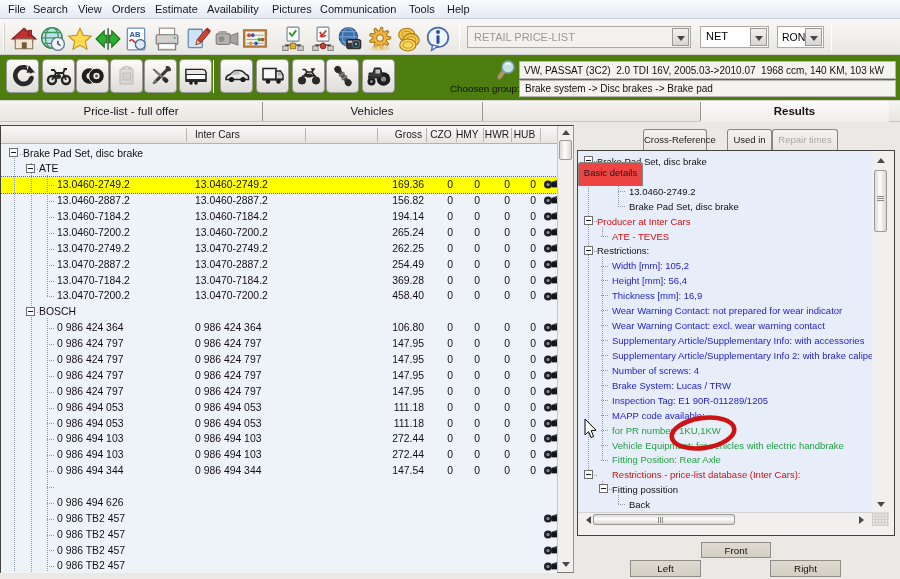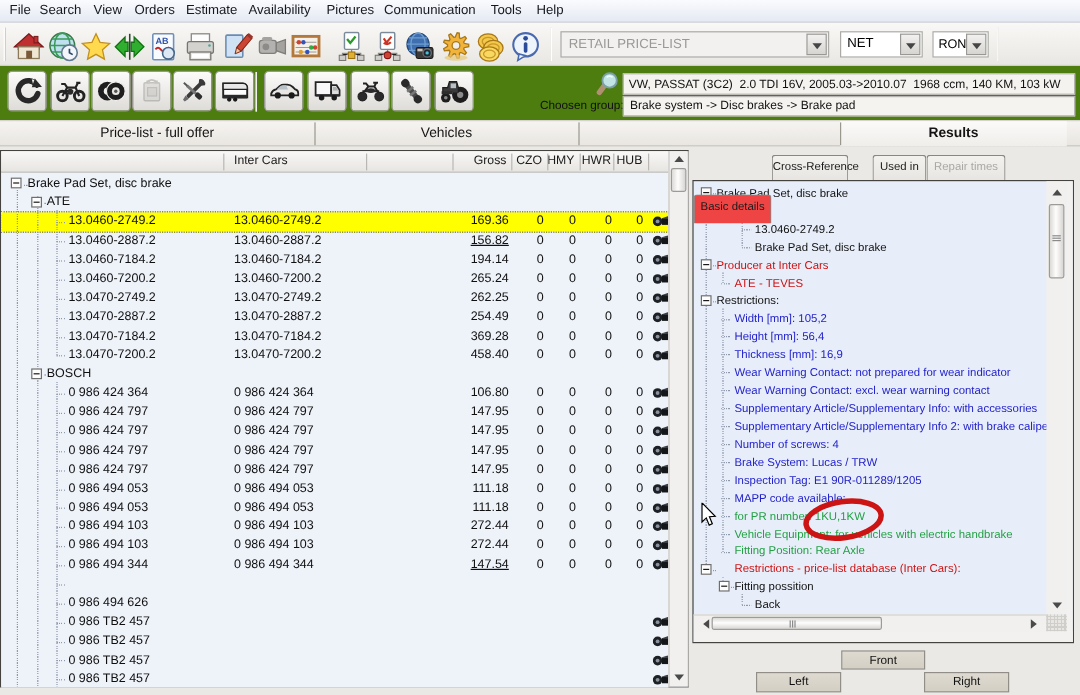--- a/index.html
+++ b/index.html
@@ -334,21 +334,21 @@
 <svg class="cam" width="13" height="9" viewBox="0 0 13 9" style="left:543px;top:3.2px">
           <circle cx="4" cy="4.5" r="4" fill="#1d2024"></circle>
           <circle cx="4" cy="4.5" r="1.6" fill="#8a929e"></circle>
           <rect x="7.6" y="1.8" width="5.4" height="5.6" fill="#14171a"></rect>
           <path d="M7.6 1.8 L13 0 L13 2.6 Z" fill="#3a3f45"></path>
         </svg>
 </div>
 <div class="lrow" style="top:49.1px">
 <span style="left:56px">13.0460-2887.2</span>
 <span style="left:194px">13.0460-2887.2</span>
-<span class="num" style="left:361px;width:62px;text-decoration:underline;">156.82</span>
+<span class="num" style="left:361px;width:62px;">156.82</span>
 <span class="num" style="left:425px;width:27px;">0</span>
 <span class="num" style="left:455px;width:24px;">0</span>
 <span class="num" style="left:482px;width:27px;">0</span>
 <span class="num" style="left:510px;width:25px;">0</span>
 <svg class="cam" width="13" height="9" viewBox="0 0 13 9" style="left:543px;top:3.2px">
           <circle cx="4" cy="4.5" r="4" fill="#1d2024"></circle>
           <circle cx="4" cy="4.5" r="1.6" fill="#8a929e"></circle>
           <rect x="7.6" y="1.8" width="5.4" height="5.6" fill="#14171a"></rect>
           <path d="M7.6 1.8 L13 0 L13 2.6 Z" fill="#3a3f45"></path>
         </svg>
@@ -577,21 +577,21 @@
 <svg class="cam" width="13" height="9" viewBox="0 0 13 9" style="left:543px;top:3.2px">
           <circle cx="4" cy="4.5" r="4" fill="#1d2024"></circle>
           <circle cx="4" cy="4.5" r="1.6" fill="#8a929e"></circle>
           <rect x="7.6" y="1.8" width="5.4" height="5.6" fill="#14171a"></rect>
           <path d="M7.6 1.8 L13 0 L13 2.6 Z" fill="#3a3f45"></path>
         </svg>
 </div>
 <div class="lrow" style="top:319.1px">
 <span style="left:56px">0 986 494 344</span>
 <span style="left:194px">0 986 494 344</span>
-<span class="num" style="left:361px;width:62px;text-decoration:underline;">147.54</span>
+<span class="num" style="left:361px;width:62px;">147.54</span>
 <span class="num" style="left:425px;width:27px;">0</span>
 <span class="num" style="left:455px;width:24px;">0</span>
 <span class="num" style="left:482px;width:27px;">0</span>
 <span class="num" style="left:510px;width:25px;">0</span>
 <svg class="cam" width="13" height="9" viewBox="0 0 13 9" style="left:543px;top:3.2px">
           <circle cx="4" cy="4.5" r="4" fill="#1d2024"></circle>
           <circle cx="4" cy="4.5" r="1.6" fill="#8a929e"></circle>
           <rect x="7.6" y="1.8" width="5.4" height="5.6" fill="#14171a"></rect>
           <path d="M7.6 1.8 L13 0 L13 2.6 Z" fill="#3a3f45"></path>
         </svg>

